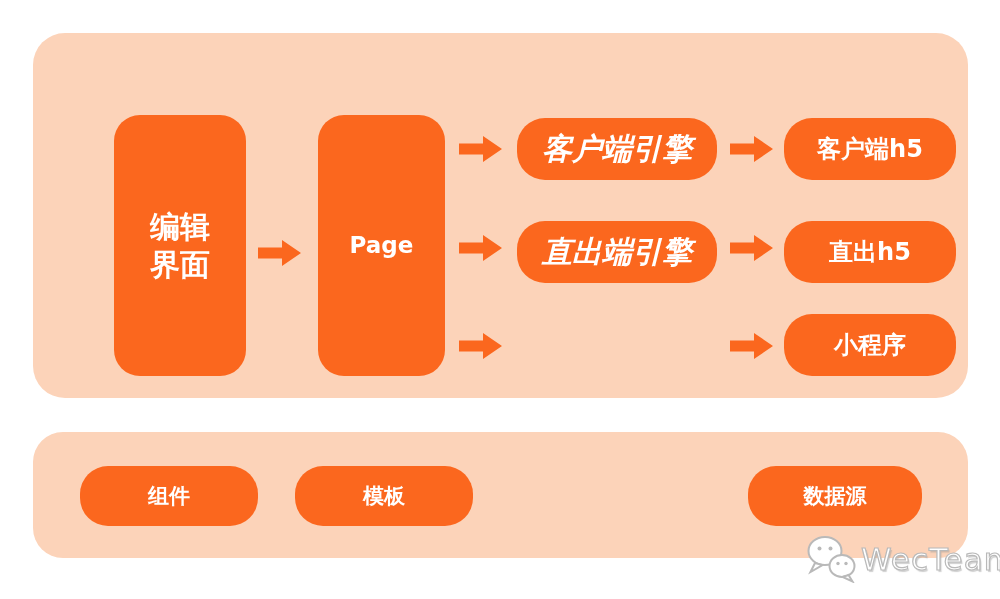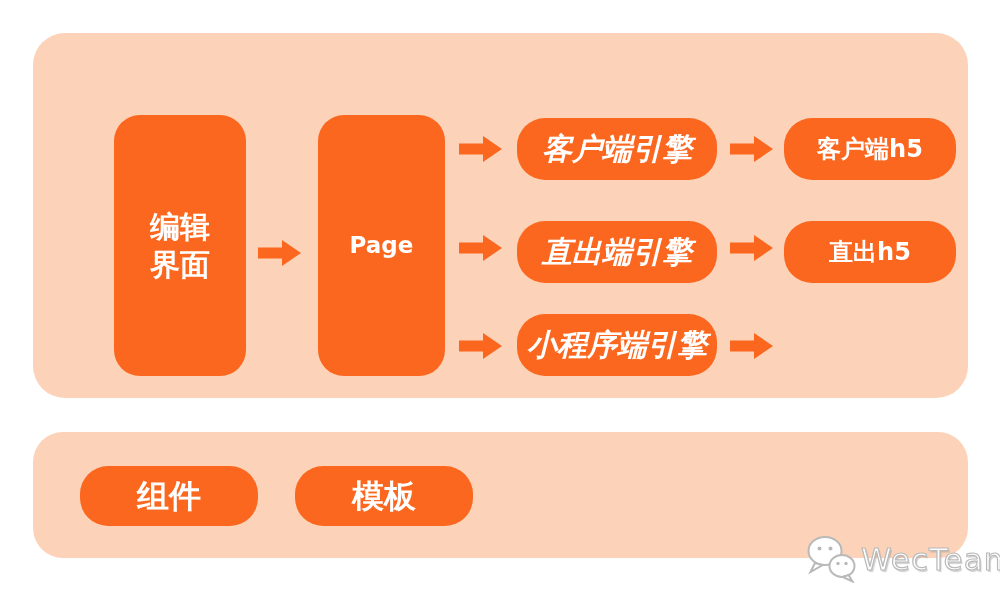--- a/index.html
+++ b/index.html
@@ -19,21 +19,21 @@
   .node{
     position:absolute;background:var(--orange);color:#fff;font-weight:bold;
     display:flex;align-items:center;justify-content:center;text-align:center;
   }
   .tall{flex-direction:column;border-radius:26px;font-size:30px;row-gap:8px;line-height:1;}
   .editor-box{left:81px;top:82px;width:132px;height:261px;}
   .pagedata-box{left:285px;top:82px;width:127px;height:261px;font-size:23px;}
   .engine-box{left:484px;width:200px;height:62px;border-radius:28px;font-size:30px;line-height:1;font-style:italic;}
   .output-box{left:751px;width:172px;height:62px;border-radius:28px;font-size:24px;line-height:1;}
   .row1{top:85px;}  .row2{top:188px;}  .row3{top:281px;}
-  .chip{height:60px;top:466px;border-radius:28px;font-size:32px;line-height:1;}
+  .chip{height:60px;top:466px;border-radius:28px;font-size:21px;line-height:1;}
   .chip.c1{left:80px;width:178px;}
   .chip.c2{left:295px;width:178px;}
   .chip.c3{left:525px;width:172px;}
   .chip.c4{left:748px;width:174px;}
   .arrow{position:absolute;width:43px;height:26px;color:var(--orange);}
   .arrow svg{display:block;width:100%;height:100%;}
   .a-main{left:225px;top:207px;}
   .a-fan{left:426px;}
   .a-out{left:697px;}
   .ar1{top:103px;} .ar2{top:202px;} .ar3{top:300px;}
@@ -102,38 +102,41 @@
     </span>
     <div class="node output-box row2">
       <span>直出h5</span>
     </div>
 
     <span class="arrow a-fan ar3">
       <svg viewBox="0 0 43 26">
           <polygon points="0,7.5 24,7.5 24,0 43,13 24,26 24,18.5 0,18.5" fill="currentColor"></polygon>
         </svg>
     </span>
-    <div class="node engine-box row3">
-      <span>小程序端引擎</span>
-    </div>
     <span class="arrow a-out ar3">
       <svg viewBox="0 0 43 26">
           <polygon points="0,7.5 24,7.5 24,0 43,13 24,26 24,18.5 0,18.5" fill="currentColor"></polygon>
         </svg>
     </span>
+    <div class="node output-box row3">
+      <span>小程序</span>
+    </div>
 
   </section>
 
   <section class="panel bottom-panel"></section>
 
   <div class="node chip c1">
     <span>组件</span>
   </div>
   <div class="node chip c2">
     <span>模板</span>
+  </div>
+  <div class="node chip c4">
+    <span>数据源</span>
   </div>
 
   <div class="watermark">
     <span class="wm-icon">
       <svg width="52" height="48" viewBox="0 0 52 48">
         <g stroke="#B9B9B9" stroke-width="2" fill="#FFFFFF">
           <ellipse cx="21" cy="16" rx="16.5" ry="14"></ellipse>
           <path d="M11 28 L6.5 37 L18.5 30 Z"></path>
           <ellipse cx="38" cy="31" rx="12.5" ry="11"></ellipse>
           <path d="M44.5 40 L48.5 46.5 L38.5 42 Z"></path>

